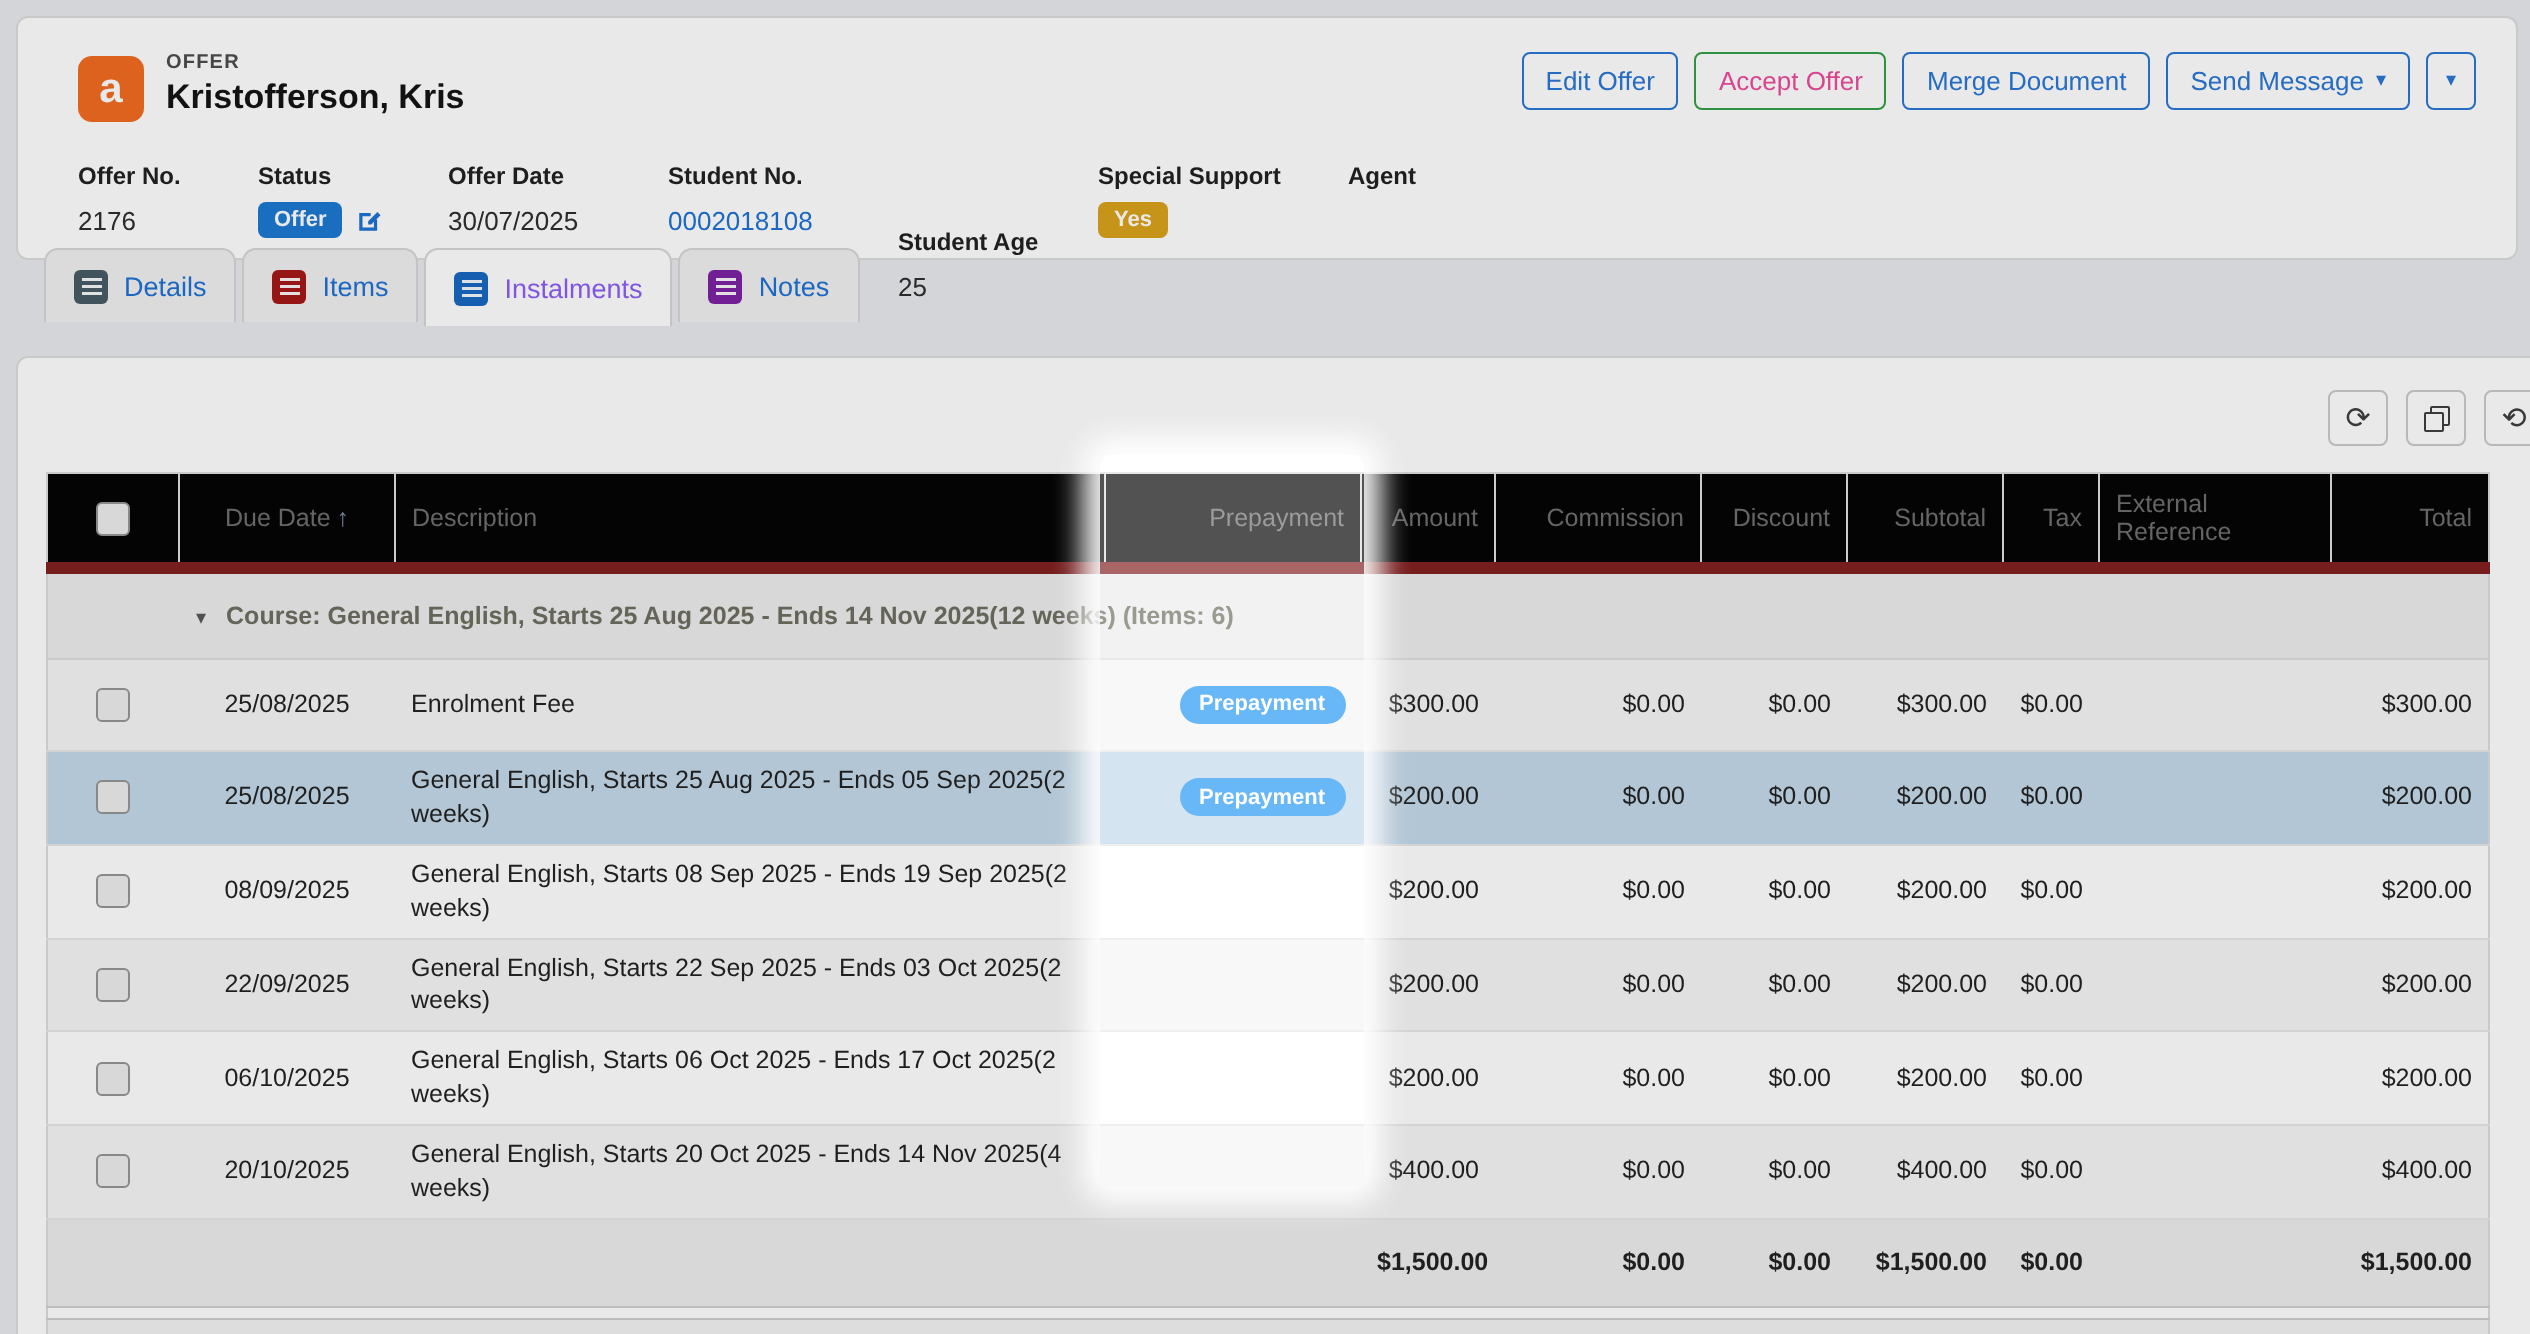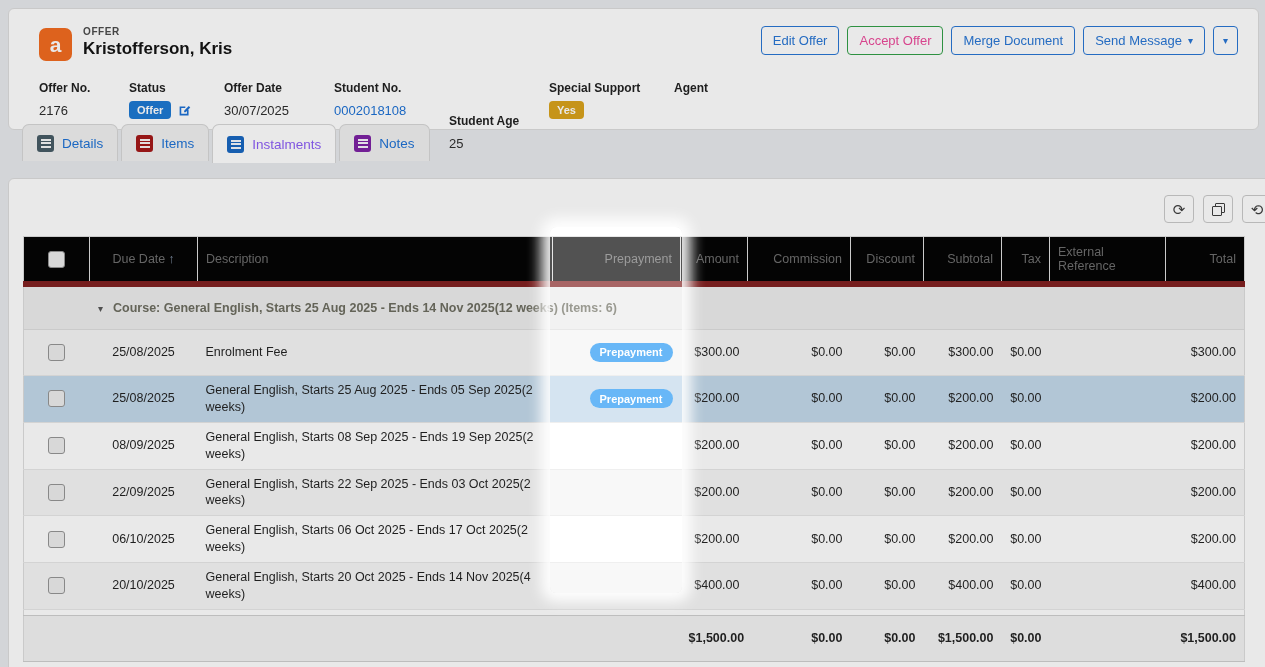--- a/index.html
+++ b/index.html
@@ -296,20 +296,33 @@
             <td class="c-desc">General English, Starts 20 Oct 2025 - Ends 14 Nov 2025(4 weeks)</td>
             <td class="c-prepay"></td>
             <td class="c-money">$400.00</td>
             <td class="c-money">$0.00</td>
             <td class="c-money">$0.00</td>
             <td class="c-money">$400.00</td>
             <td class="c-money">$0.00</td>
             <td class="c-ext"></td>
             <td class="c-money">$400.00</td>
           </tr>
+          <tr class="group-total-row">
+            <td class="c-check"></td>
+            <td class="c-due"></td>
+            <td class="c-desc"></td>
+            <td class="c-prepay"></td>
+            <td class="c-money">$1,500.00</td>
+            <td class="c-money">$0.00</td>
+            <td class="c-money">$0.00</td>
+            <td class="c-money">$1,500.00</td>
+            <td class="c-money">$0.00</td>
+            <td class="c-ext"></td>
+            <td class="c-money">$1,500.00</td>
+          </tr>
           <tr class="spacer-row">
             <td colspan="11"></td>
           </tr>
           <tr class="grand-total-row">
             <td class="c-check"></td>
             <td class="c-due"></td>
             <td class="c-desc"></td>
             <td class="c-prepay"></td>
             <td class="c-money">$1,500.00</td>
             <td class="c-money">$0.00</td>

